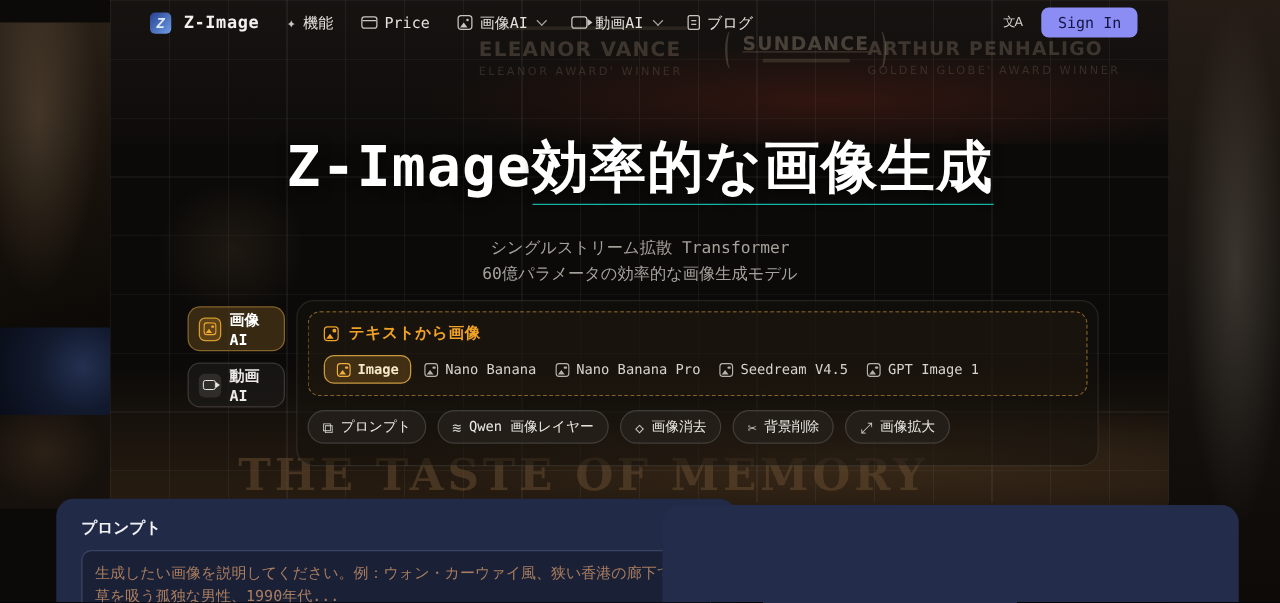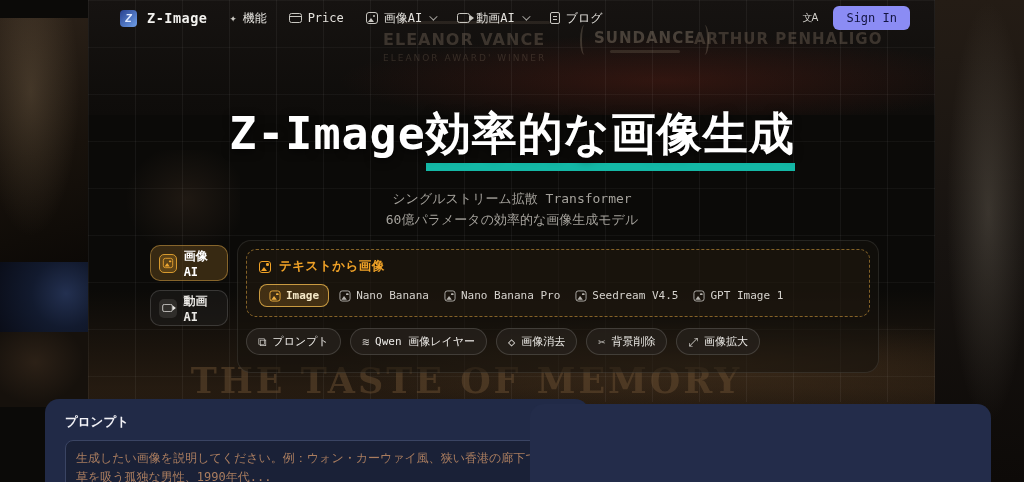--- a/index.html
+++ b/index.html
@@ -30,21 +30,21 @@
   .grid-overlay { position:absolute; z-index:1; left:88px; top:0; width:847px; height:402px;
     background:
       repeating-linear-gradient(to right, rgba(255,255,255,.05) 0 1px, transparent 1px 47px),
       repeating-linear-gradient(to bottom, rgba(255,255,255,.04) 0 1px, transparent 1px 47px); }
 
   
   .credits { position:absolute; z-index:2; color:rgba(150,132,112,.32); }
   .credit-bar { position:absolute; z-index:2; background:rgba(140,122,102,.18); height:4px; border-radius:2px; }
   .poster-name { font-size:16px; font-weight:bold; letter-spacing:1px; font-family:"DejaVu Sans",sans-serif; }
   .poster-sub { font-size:9px; letter-spacing:2px; color:rgba(140,122,102,.27); margin-top:4px; font-family:"DejaVu Sans",sans-serif; }
-  .sundance { display:flex; align-items:center; gap:5px; }
+  .sundance { display:flex; gap:5px;text-decoration:underline; }
   .sundance-word { font-size:15px; font-weight:bold; letter-spacing:1px; color:rgba(160,145,125,.38); font-family:"DejaVu Sans",sans-serif; }
   .laurel { width:9px; height:30px; border-left:2px solid rgba(150,135,115,.32); border-radius:50%/50%; }
   .laurel.r { border-left:none; border-right:2px solid rgba(150,135,115,.32); }
   .sund-sub { height:3px; background:rgba(150,135,115,.22); border-radius:2px; margin:3px auto 0; width:70px; }
   .taste-title { position:absolute; z-index:2; left:0; width:933px; top:360px; text-align:center;
     font-family:"DejaVu Serif",serif; font-weight:bold; font-size:35px; letter-spacing:3px;
     color:rgba(100,74,48,.55); }
 
   
   .nav { position:absolute; z-index:10; left:0; top:0; width:100%; height:36px;
@@ -80,21 +80,21 @@
   .doc-ico { position:relative; display:inline-block; width:10px; height:12px;
     border:1.2px solid currentColor; border-radius:2px; flex:none; }
   .doc-ico::after { content:''; position:absolute; left:2px; right:2px; top:3px; height:1px;
     background:currentColor; box-shadow:0 3px 0 currentColor; }
   .glyph-ico { font-size:12px; line-height:1; flex:none; }
 
   
   .hero-title { position:absolute; z-index:5; left:0; top:104px; width:1024px; text-align:center;
     color:#fff; font-size:45px; font-weight:bold; letter-spacing:1px;
     text-shadow:0 2px 10px rgba(0,0,0,.65); }
-  .hero-title .jp { border-bottom:8px solid #14b8a6; padding-bottom:3px; }
+  .hero-title .jp { border-bottom:1px solid #14b8a6; padding-bottom:3px; }
   .hero-sub { position:absolute; z-index:5; left:0; top:188px; width:1024px; text-align:center;
     color:#a5a29c; font-size:13px; line-height:21px; }
 
   
   .side-btn { position:absolute; z-index:5; left:150px; width:78px; height:36px; border-radius:10px;
     display:flex; align-items:center; gap:7px; padding:0 8px; cursor:pointer; }
   .side-btn .ibox { width:19px; height:19px; border-radius:5px; display:flex; align-items:center; justify-content:center; }
   .side-btn span.lbl { font-size:12px; font-weight:bold; }
   .side-img { top:245px; background:rgba(92,68,28,.55); border:1px solid rgba(214,162,70,.5); }
   .side-img .ibox { background:rgba(230,160,40,.22); border:1px solid #d79a2e; color:#f0a830; }
@@ -157,20 +157,21 @@
   <div class="credits sundance" style="left:580px; top:25px;">
     <span class="laurel"></span>
     <span>
       <span class="sundance-word">SUNDANCE</span>
       <span class="sund-sub" style="display:block;"></span>
     </span>
     <span class="laurel r"></span>
   </div>
   <div class="credits" style="left:694px; top:30px;">
     <div class="poster-name" style="font-size:15px;">ARTHUR PENHALIGO</div>
+    <div class="poster-sub">GOLDEN GLOBE' AWARD WINNER</div>
   </div>
   <div class="taste-title">THE TASTE OF MEMORY</div>
 
   <header class="nav">
     <div class="nav-left">
       <div class="logo">
         <span class="logo-badge">Z</span>
         <span class="logo-text">Z-Image</span>
       </div>
       <div class="nav-item">

